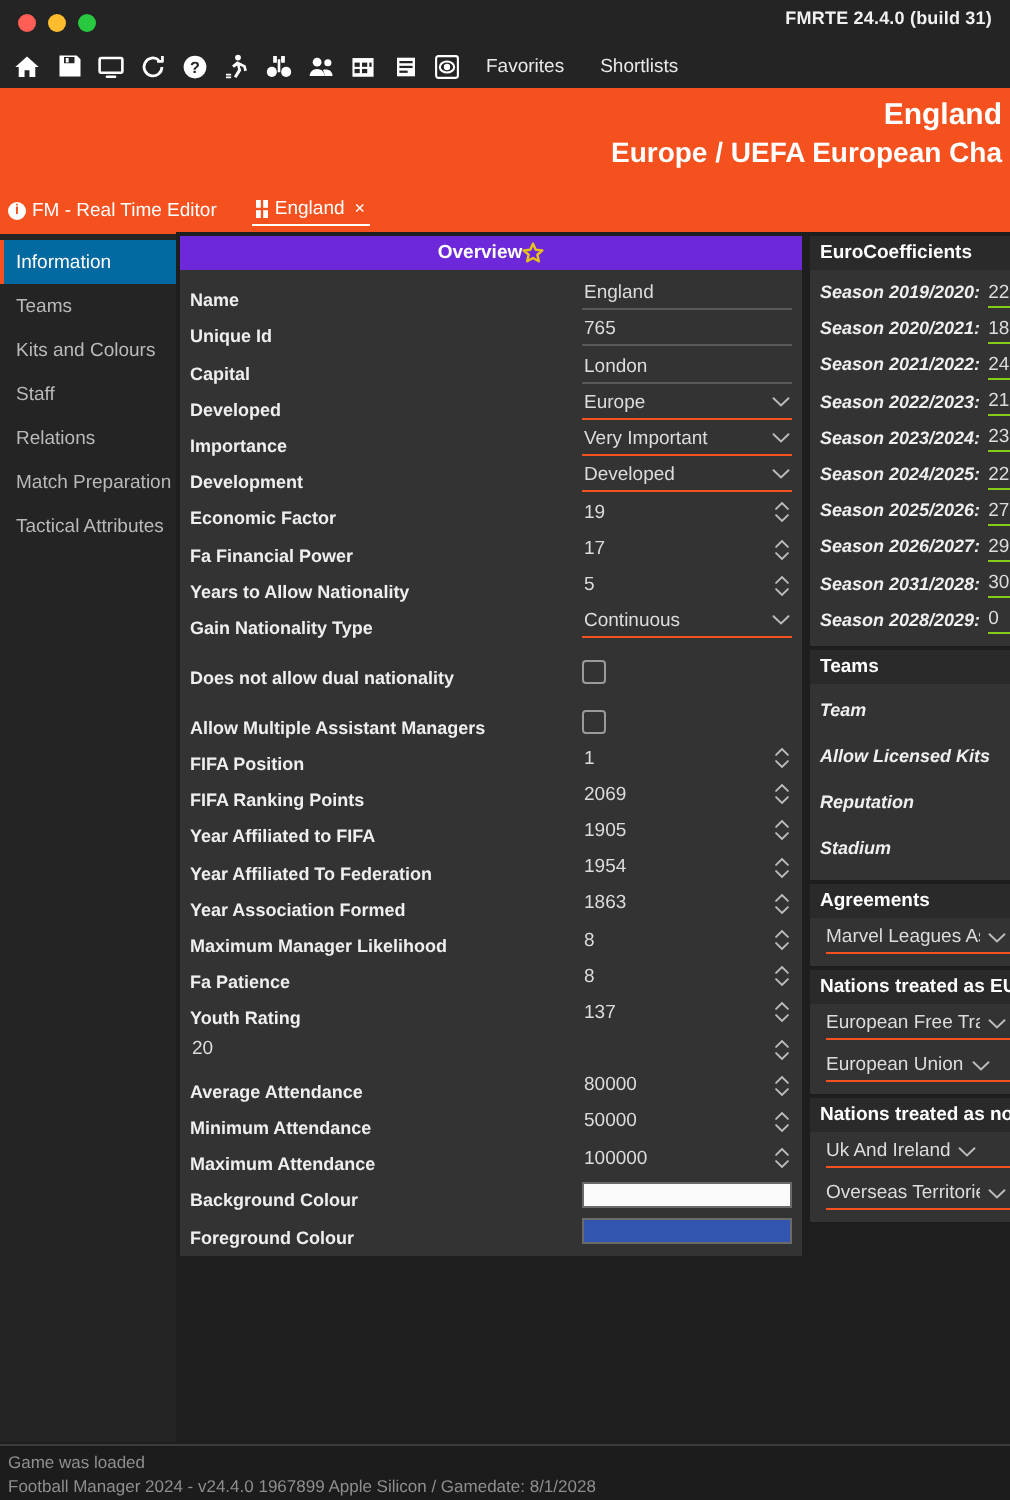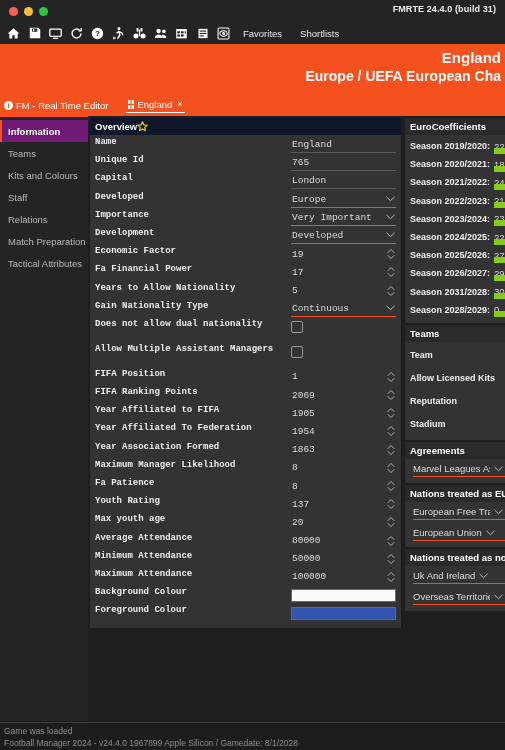--- a/index.html
+++ b/index.html
@@ -88,41 +88,41 @@
   .sidebar {
     width: 88px; background: #242424; flex: 0 0 88px;
     padding-top: 3px; border-top: 1px solid #f4511e;
   }
   .side-item {
     color: #b9b9b9; font-size: 9.5px;
     padding: 5.5px 0 5.5px 8px; cursor: pointer;
     white-space: nowrap;
   }
   .side-item.active {
-    color: #ffffff; background: #701a75;
-    border-left: 2px solid #f4511e; padding-left: 6px; font-weight: bold;
+    color: #ffffff; background: #0369a1;
+    border-left: 2px solid #f4511e; padding-left: 6px;
   }
 
   
   .main-col {
     flex: 0 0 315px; width: 315px; padding: 0px 0 0 0;
     background:#1e1e1e;
   }
   .panel { background: #333333; margin: 2px 2px 0 2px; }
   .panel-head {
-    background: #0f172a; height: 17px;
-    display: flex; align-items: center; justify-content: flex-start;
+    background: #6d28d9; height: 17px;
+    display: flex; align-items: center; justify-content: center;
     padding: 0 5px;
   }
   .panel-head span.ttl { color: #fff; font-size: 9.5px; font-weight: bold; }
   .star { width: 11px; height: 11px; cursor: pointer; }
 
   .rows { padding: 2px 5px 4px 5px; }
   .row {
-    display: flex; align-items: flex-start; height: 18.2px; font-family: Liberation Mono, monospace;
+    display: flex; align-items: flex-end; height: 18.2px;
   }
   .row .lbl {
     color: #efefef; font-size: 9px; font-weight: bold;
     flex: 0 0 196px; white-space: nowrap; overflow: hidden;
   }
   .fld { flex: 1; position: relative; height: 16px; display: flex; align-items: center; }
   .fld .val {
     color: #dcdcdc; font-size: 9.5px; padding-left: 1px;
     white-space: nowrap; overflow: hidden;
   }
@@ -149,25 +149,26 @@
   .rpanel-head {
     background: #2a2a2a; height: 17px; display: flex; align-items: center;
     padding-left: 5px;
   }
   .rpanel-head span { color: #fff; font-size: 9.5px; font-weight: bold; white-space: nowrap; }
   .rrows { padding: 2px 0 4px 5px; }
   .rrow { display: flex; align-items: center; height: 18.2px; }
   .rrow .rlbl {
     color: #efefef; font-size: 9px; font-weight: bold; white-space: nowrap;
     flex: 0 0 auto;
+    font-style: italic;
   }
   .rrow .rval {
     color: #dcdcdc; font-size: 9.5px; margin-left: 4px;
-    border-bottom: 6px solid #84cc16; flex: 1; min-width: 0;
-    white-space: nowrap; overflow: hidden; height: 15px; padding-top: 2px; text-decoration: underline;
+    border-bottom: 1px solid #84cc16; flex: 1; min-width: 0;
+    white-space: nowrap; overflow: hidden; height: 15px; padding-top: 2px;
   }
   .rrow.plain { height: 23px; }
   .rrow.plain .rlbl { color:#efefef; }
   .rsel {
     margin: 3px 0 6px 8px; border-bottom: 1.5px solid #f4511e;
     height: 15px; display: flex; align-items: center; position: relative;
     padding-right: 2px;
   }
   .rsel .rsv { color: #dcdcdc; font-size: 9.5px; white-space: nowrap; overflow: hidden; }
   .rsel .chev2 { width: 9px; height: 6px; margin-left: 4px; flex: 0 0 9px; }
@@ -486,21 +487,20 @@
             <div class="lbl">Youth Rating</div>
             <div class="fld">
               <span class="val">137</span>
               <svg class="spin" viewBox="0 0 10 18">
                 <path d="M1.2 7 5 3.2 8.8 7" fill="none" stroke="#bdbdbd" stroke-width="1.2" stroke-linecap="round"></path>
                 <path d="M1.2 11 5 14.8 8.8 11" fill="none" stroke="#bdbdbd" stroke-width="1.2" stroke-linecap="round"></path>
               </svg>
             </div>
           </div>
           <div class="row">
-            <div class="lbl">Max youth age</div>
             <div class="fld">
               <span class="val">20</span>
               <svg class="spin" viewBox="0 0 10 18">
                 <path d="M1.2 7 5 3.2 8.8 7" fill="none" stroke="#bdbdbd" stroke-width="1.2" stroke-linecap="round"></path>
                 <path d="M1.2 11 5 14.8 8.8 11" fill="none" stroke="#bdbdbd" stroke-width="1.2" stroke-linecap="round"></path>
               </svg>
             </div>
           </div>
           <div class="row">
             <div class="lbl">Average Attendance</div>

